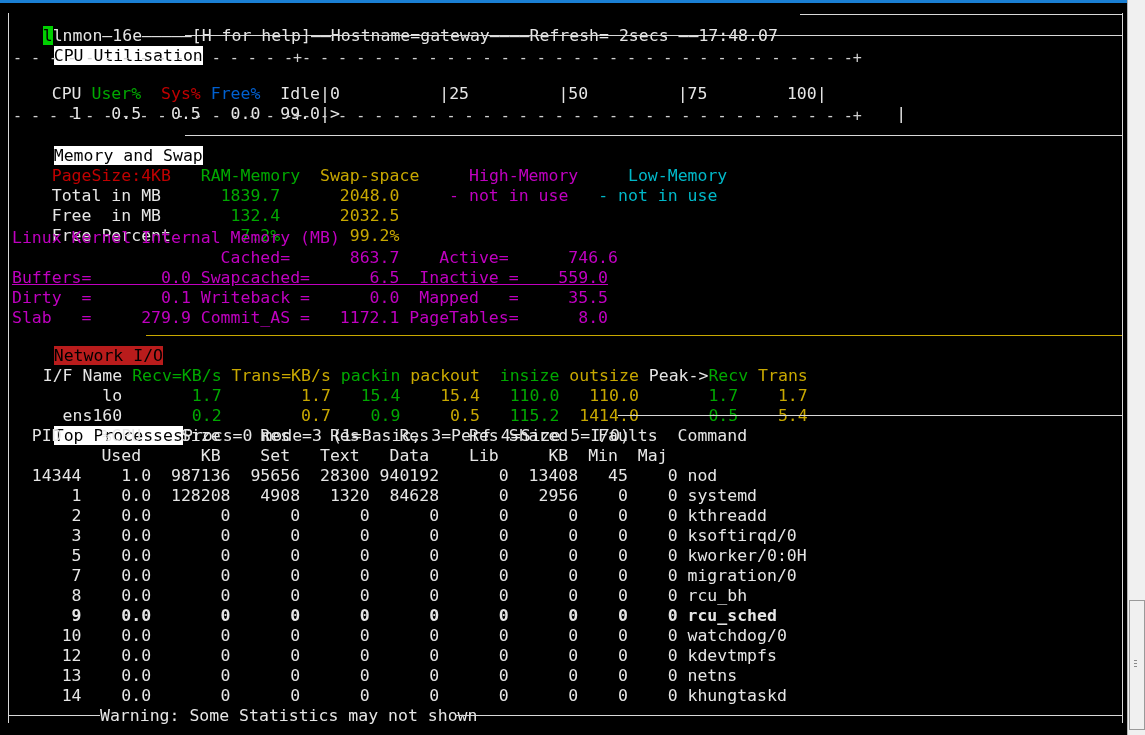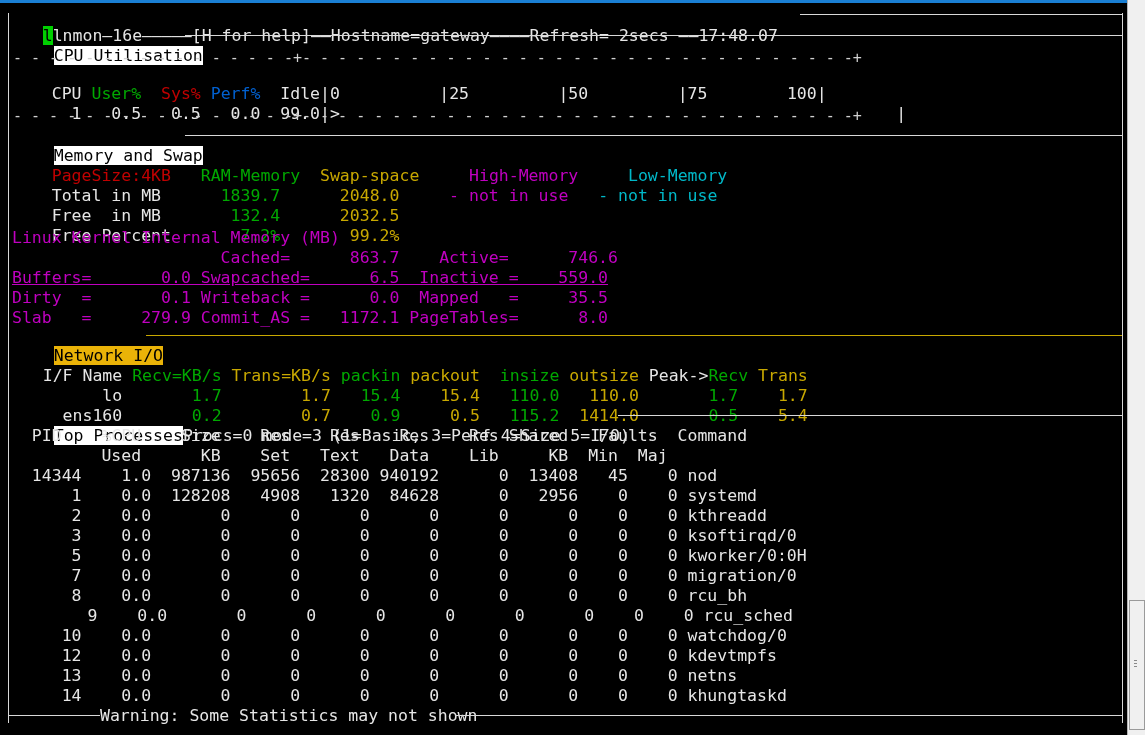--- a/index.html
+++ b/index.html
@@ -19,21 +19,21 @@
     color:#e6e6e6;
   }
   .g{color:#00a800;margin-top:19px;}      
   .r{color:#c00000;}       
   .b{color:#0060d0;}       
   .y{color:#c8a800;}       
   .m{color:#c000c0;}       
   .c{color:#00b8c8;}       
   .w{color:#e6e6e6;}
   .inv{background:#ffffff;color:#000;}
-  .invy{background:#eab308;color:#000;}
+  .invy{background:#b91c1c;color:#000;}
   .cursor{background:#00d000;color:#000;}
 
   
   .vline{position:absolute;background:#d8d8d8;width:1px;}
   .hline{position:absolute;background:#d8d8d8;height:1px;}
   .hline.yel{background:#c8a800;}
 
   
   #scroll{
     position:absolute;right:0;top:0;width:17px;height:735px;
@@ -63,21 +63,21 @@
   <div class="hline" style="left:800px;top:14px;width:323px;"></div>
 
   <div class="row" style="top:26px;left:14px;">
     <span class="inv">CPU Utilisation</span>
   </div>
   <div class="hline" style="left:185px;top:35px;width:937px;"></div>
 
   <div class="row" style="top:48px;left:13px;color:#d0d0d0;font-size:15px;">- - - - - - - - - - - - - - - -+- - - - - - - - - - - - - - - - - - - - - - - - - - - - - - -+</div>
 
   <div class="row" style="top:64px;left:12px;">
-    <span class="w">CPU </span><span class="g">User%</span><span class="w">  </span><span class="r">Sys%</span><span class="w"> </span><span class="b">Perf%</span><span class="w">  Idle|0          |25         |50         |75        100|</span>
+    <span class="w">CPU </span><span class="g">User%</span><span class="w">  </span><span class="r">Sys%</span><span class="w"> </span><span class="b">Free%</span><span class="w">  Idle|0          |25         |50         |75        100|</span>
   </div>
 
   <div class="row" style="top:84px;left:12px;">
     <span class="w">  1   0.5   0.5   0.0  99.0|&gt;                                                        |</span>
   </div>
 
   <div class="row" style="top:106px;left:13px;color:#d0d0d0;font-size:15px;">- - - - - - - - - - - - - - - -+- - - - - - - - - - - - - - - - - - - - - - - - - - - - - - -+</div>
 
   <div class="row" style="top:126px;left:14px;">
     <span class="inv">Memory and Swap</span>
@@ -132,21 +132,21 @@
   <div class="row w" style="top:446px;left:12px;">         Used      KB    Set   Text   Data    Lib     KB  Min  Maj</div>
 
   <div id="proc-rows">
       <div class="row w" style="top: 466px; left: 12px;">  14344    1.0  987136  95656  28300 940192      0  13408   45    0 nod</div>
       <div class="row w" style="top: 486px; left: 12px;">      1    0.0  128208   4908   1320  84628      0   2956    0    0 systemd</div>
       <div class="row w" style="top: 506px; left: 12px;">      2    0.0       0      0      0      0      0      0    0    0 kthreadd</div>
       <div class="row w" style="top: 526px; left: 12px;">      3    0.0       0      0      0      0      0      0    0    0 ksoftirqd/0</div>
       <div class="row w" style="top: 546px; left: 12px;">      5    0.0       0      0      0      0      0      0    0    0 kworker/0:0H</div>
       <div class="row w" style="top: 566px; left: 12px;">      7    0.0       0      0      0      0      0      0    0    0 migration/0</div>
       <div class="row w" style="top: 586px; left: 12px;">      8    0.0       0      0      0      0      0      0    0    0 rcu_bh</div>
-      <div class="row w" style="top: 606px; left: 28px;">      9    0.0       0      0      0      0      0      0    0    0 rcu_sched</div>
+      <div class="row w" style="top: 606px; left: 12px; font-weight: bold;">      9    0.0       0      0      0      0      0      0    0    0 rcu_sched</div>
       <div class="row w" style="top: 626px; left: 12px;">     10    0.0       0      0      0      0      0      0    0    0 watchdog/0</div>
       <div class="row w" style="top: 646px; left: 12px;">     12    0.0       0      0      0      0      0      0    0    0 kdevtmpfs</div>
       <div class="row w" style="top: 666px; left: 12px;">     13    0.0       0      0      0      0      0      0    0    0 netns</div>
       <div class="row w" style="top: 686px; left: 12px;">     14    0.0       0      0      0      0      0      0    0    0 khungtaskd</div>
     </div>
 
   <div class="hline" style="left:8px;top:715px;width:92px;"></div>
   <div class="row w" style="top:706px;left:100px;">Warning: Some Statistics may not shown</div>
   <div class="hline" style="left:455px;top:715px;width:667px;"></div>
 

